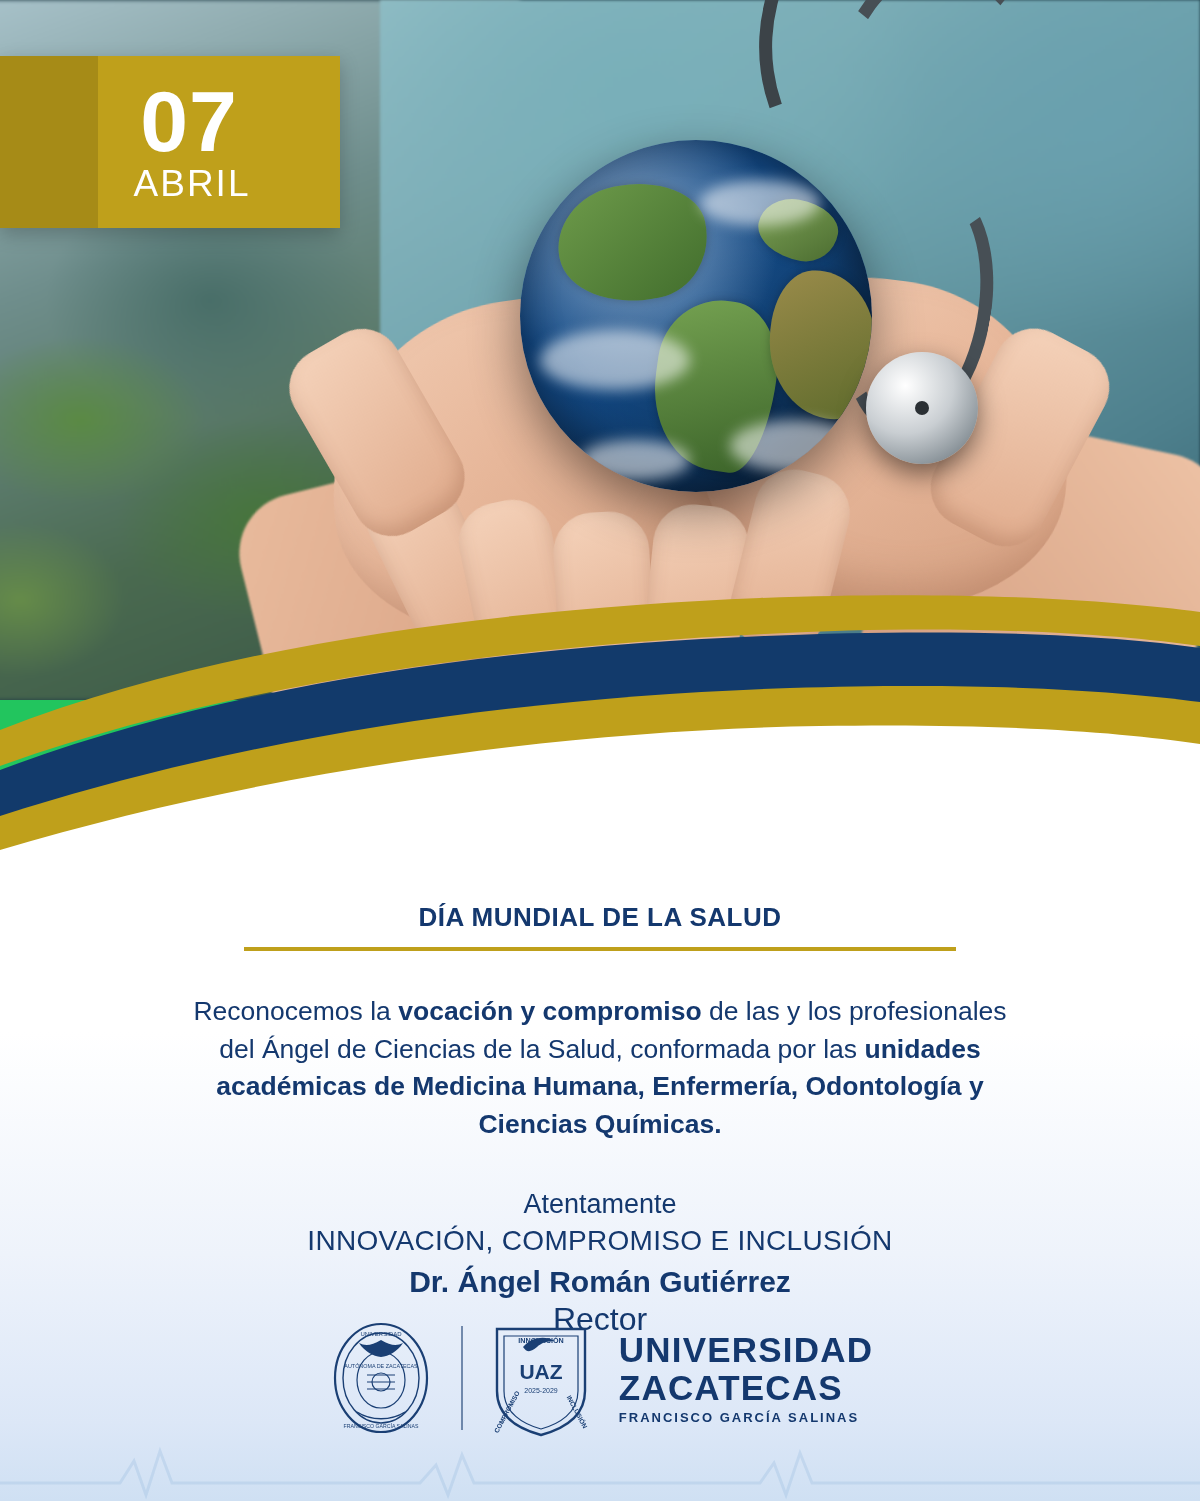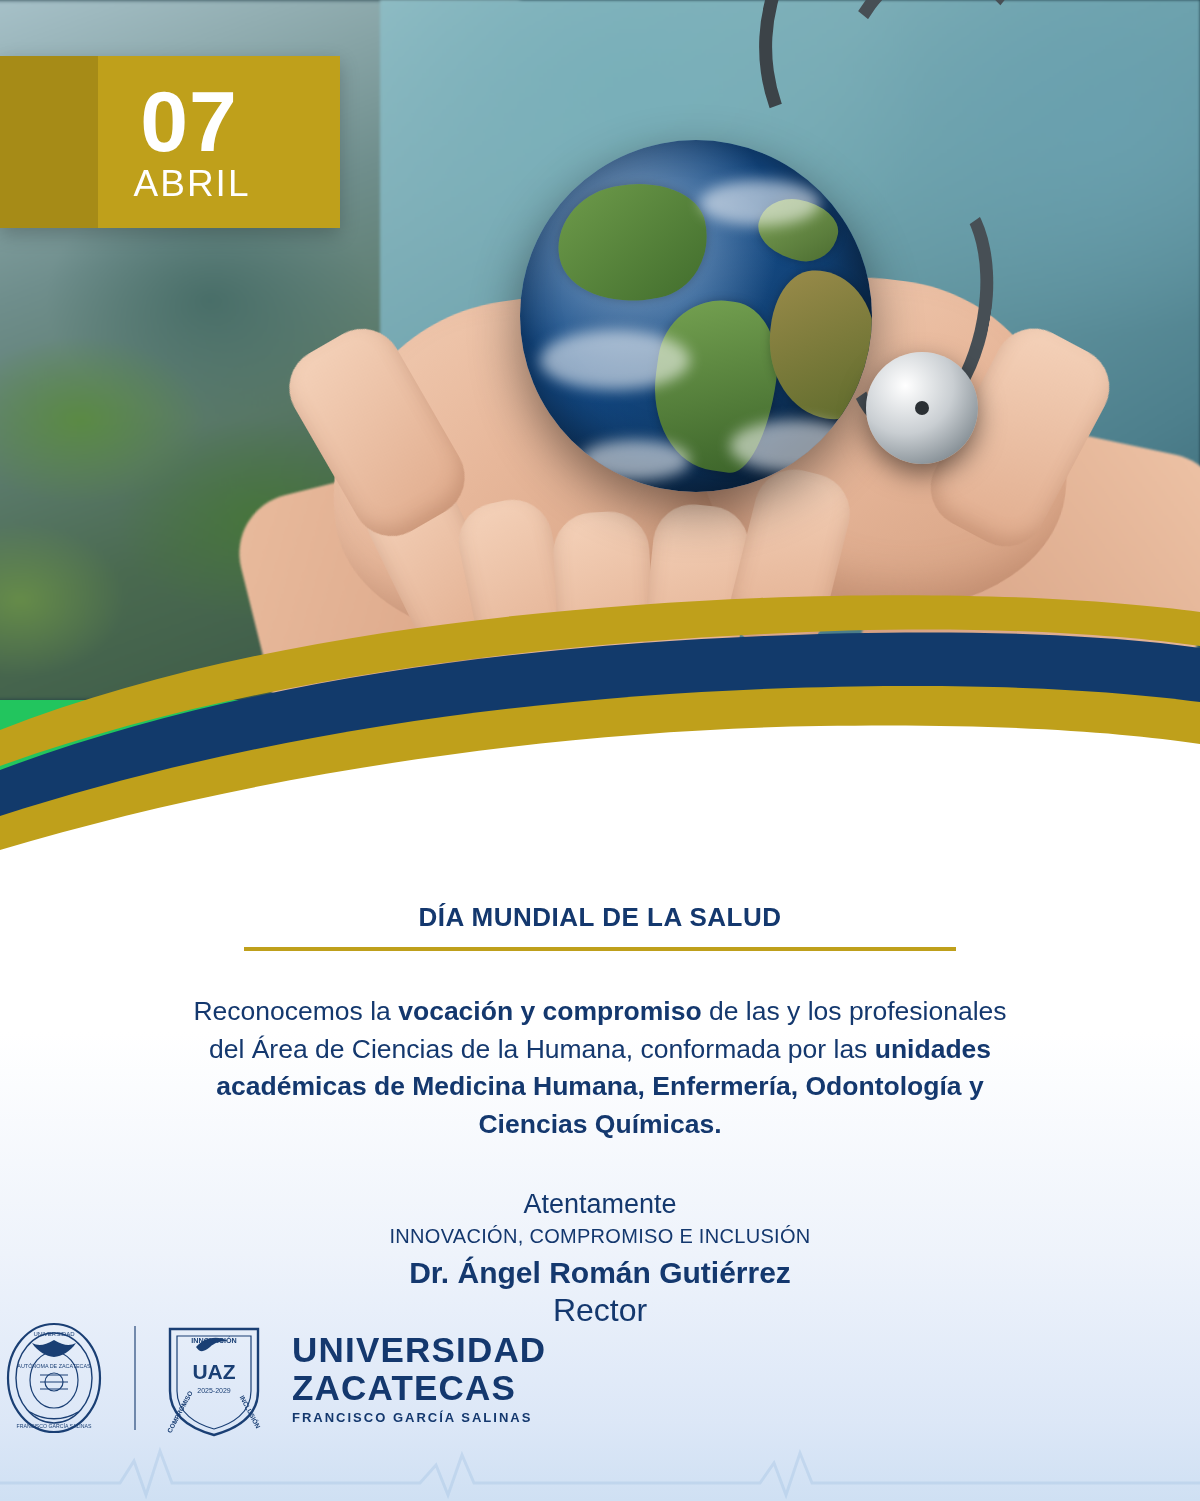--- a/index.html
+++ b/index.html
@@ -248,21 +248,21 @@
   .sign {
     margin-top: 44px;
     color: #14386e;
   }
   .sign .atte {
     font-size: 27px;
     font-weight: 400;
     line-height: 1.25;
   }
   .sign .motto {
-    font-size: 20px;
+    font-size: 28px;
     font-weight: 400;
     letter-spacing: 0.3px;
     margin-top: 4px;
   }
   .sign .name {
     font-size: 30px;
     font-weight: 700;
     margin-top: 8px;
   }
   .sign .role {
@@ -271,20 +271,21 @@
     margin-top: 2px;
   }
 
   
   .logos {
     position: absolute;
     left: 0; bottom: 62px;
     width: 1200px;
     display: flex;
     align-items: center;
+    justify-content: center;
     gap: 26px;
   }
   .seal {
     width: 108px; height: 116px;
     position: relative;
   }
   .divider-v {
     width: 2px; height: 104px;
     background: #14386e;
     opacity: 0.55;
@@ -371,21 +372,21 @@
       <path d="M0,296 C260,212 540,176 790,168 C980,162 1110,170 1200,182 L1200,330 L0,330 Z" fill="#bfa01b"></path>
       <path d="M0,330 C260,252 560,210 820,206 C1000,203 1120,212 1200,224 L1200,330 Z" fill="#ffffff"></path>
     </svg>
   </div>
 
   <div class="content">
 
     <h1 class="headline">DÍA MUNDIAL DE LA SALUD</h1>
     <div class="headline-rule"></div>
 
-    <p class="paragraph"><span>Reconocemos la </span><b>vocación y compromiso</b><span> de las y los profesionales del Área de Ciencias de la Humana, conformada por las </span><b>unidades académicas de Medicina Humana, Enfermería, Odontología y Ciencias Químicas.</b></p>
+    <p class="paragraph"><span>Reconocemos la </span><b>vocación y compromiso</b><span> de las y los profesionales del Ángel de Ciencias de la Salud, conformada por las </span><b>unidades académicas de Medicina Humana, Enfermería, Odontología y Ciencias Químicas.</b></p>
 
     <div class="sign">
       <div class="atte">Atentamente</div>
       <div class="motto">INNOVACIÓN, COMPROMISO E INCLUSIÓN</div>
       <div class="name">Dr. Ángel Román Gutiérrez</div>
       <div class="role">Rector</div>
     </div>
 
     <div class="logos">
 

